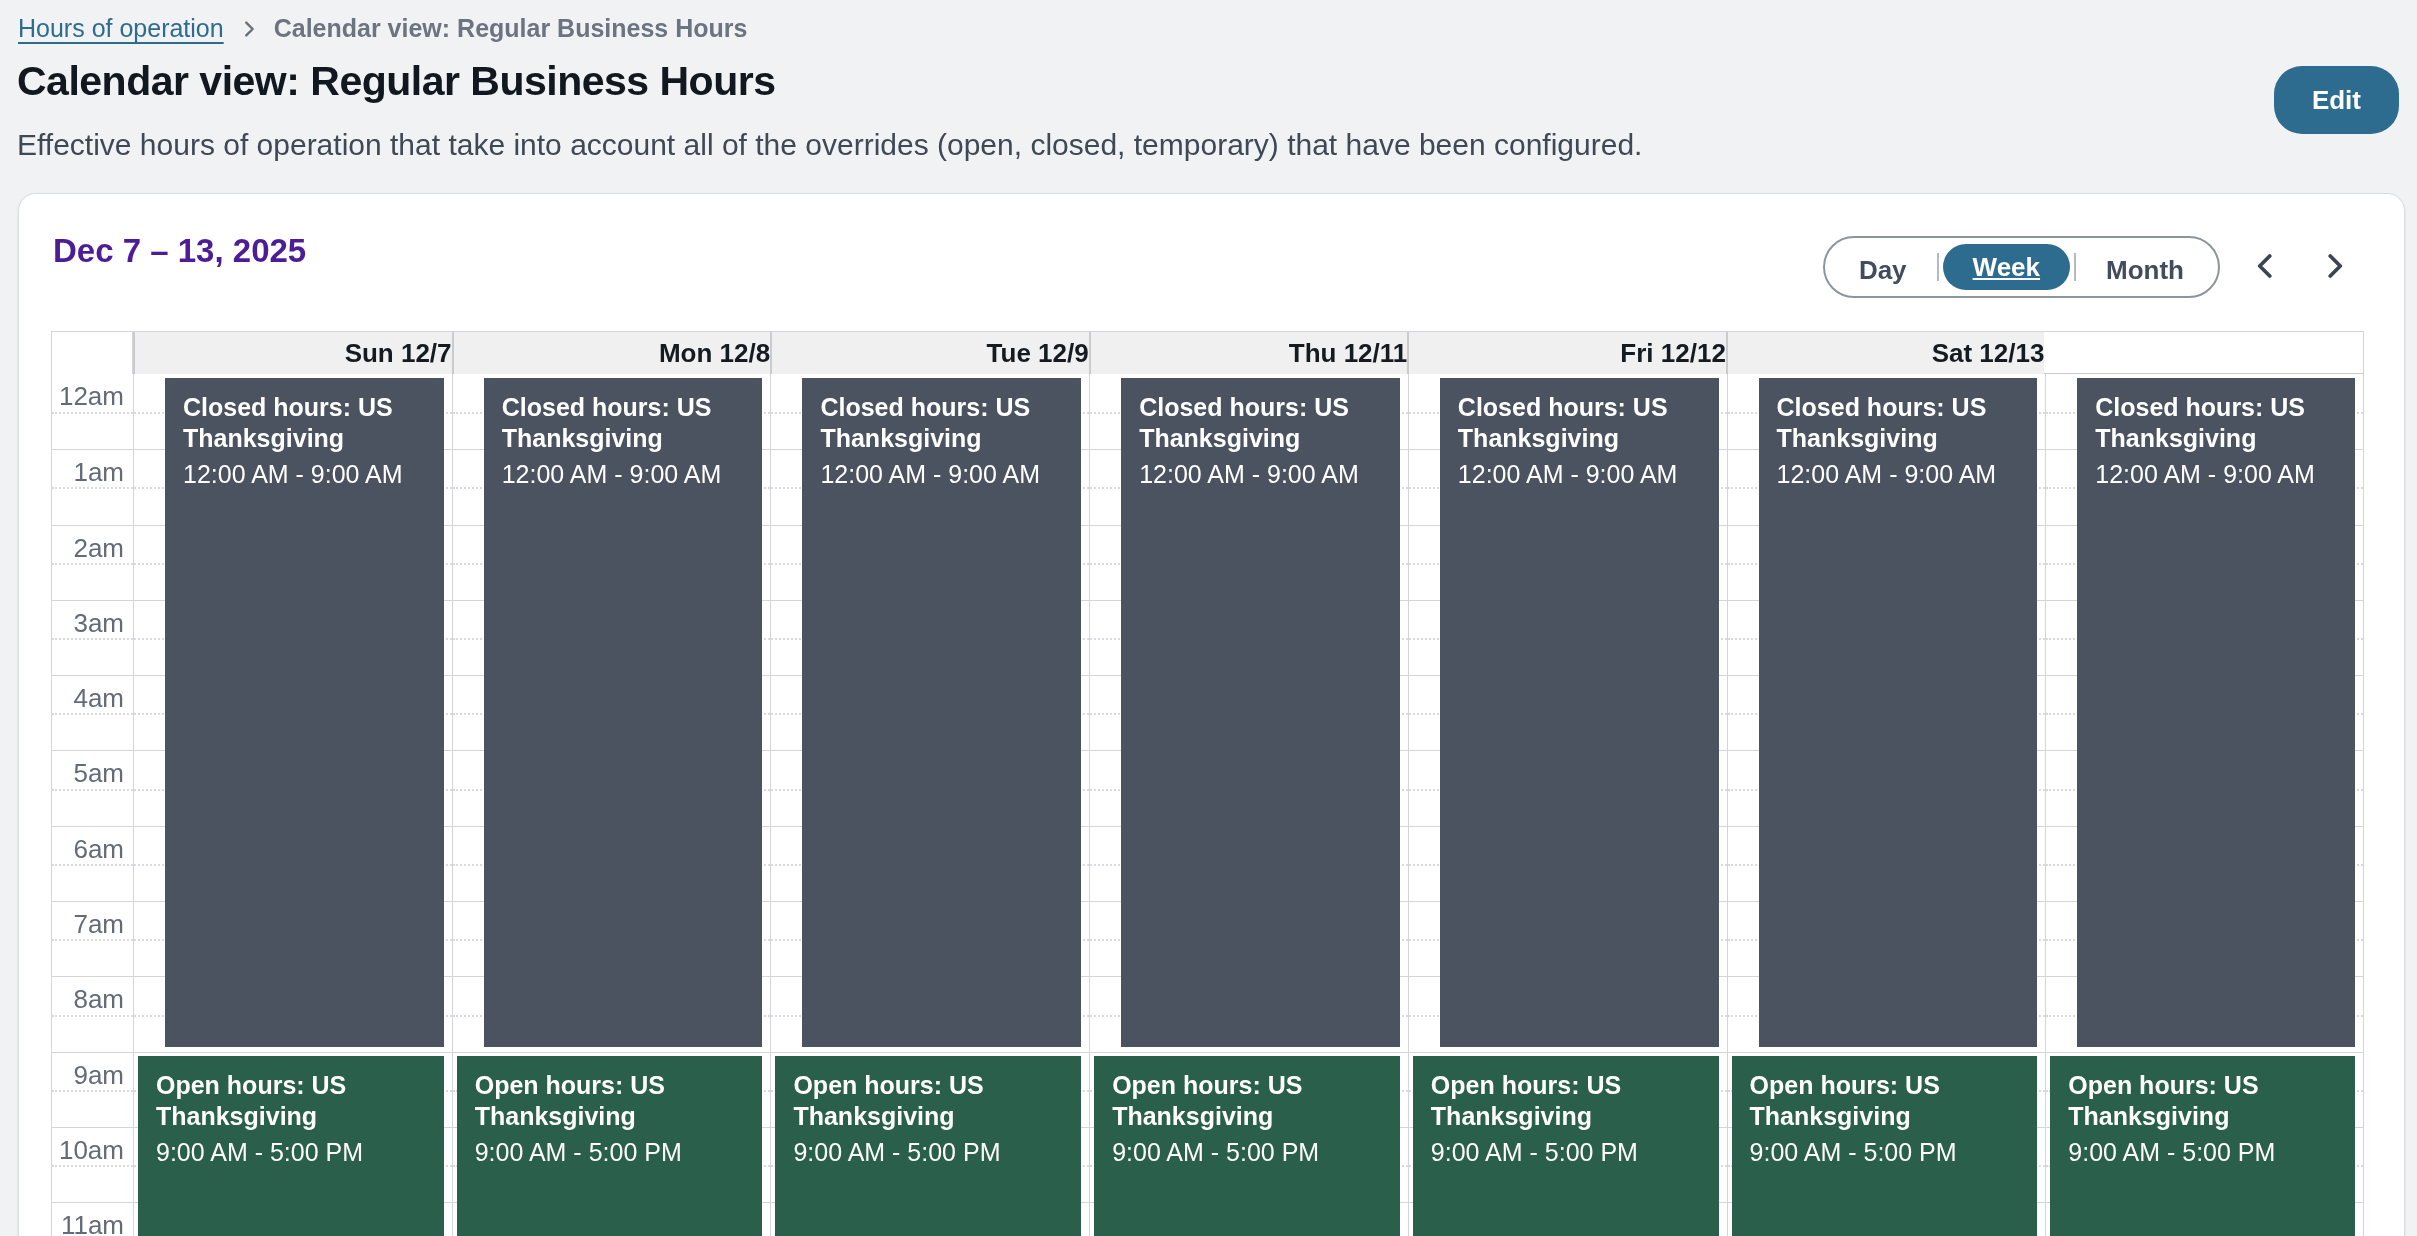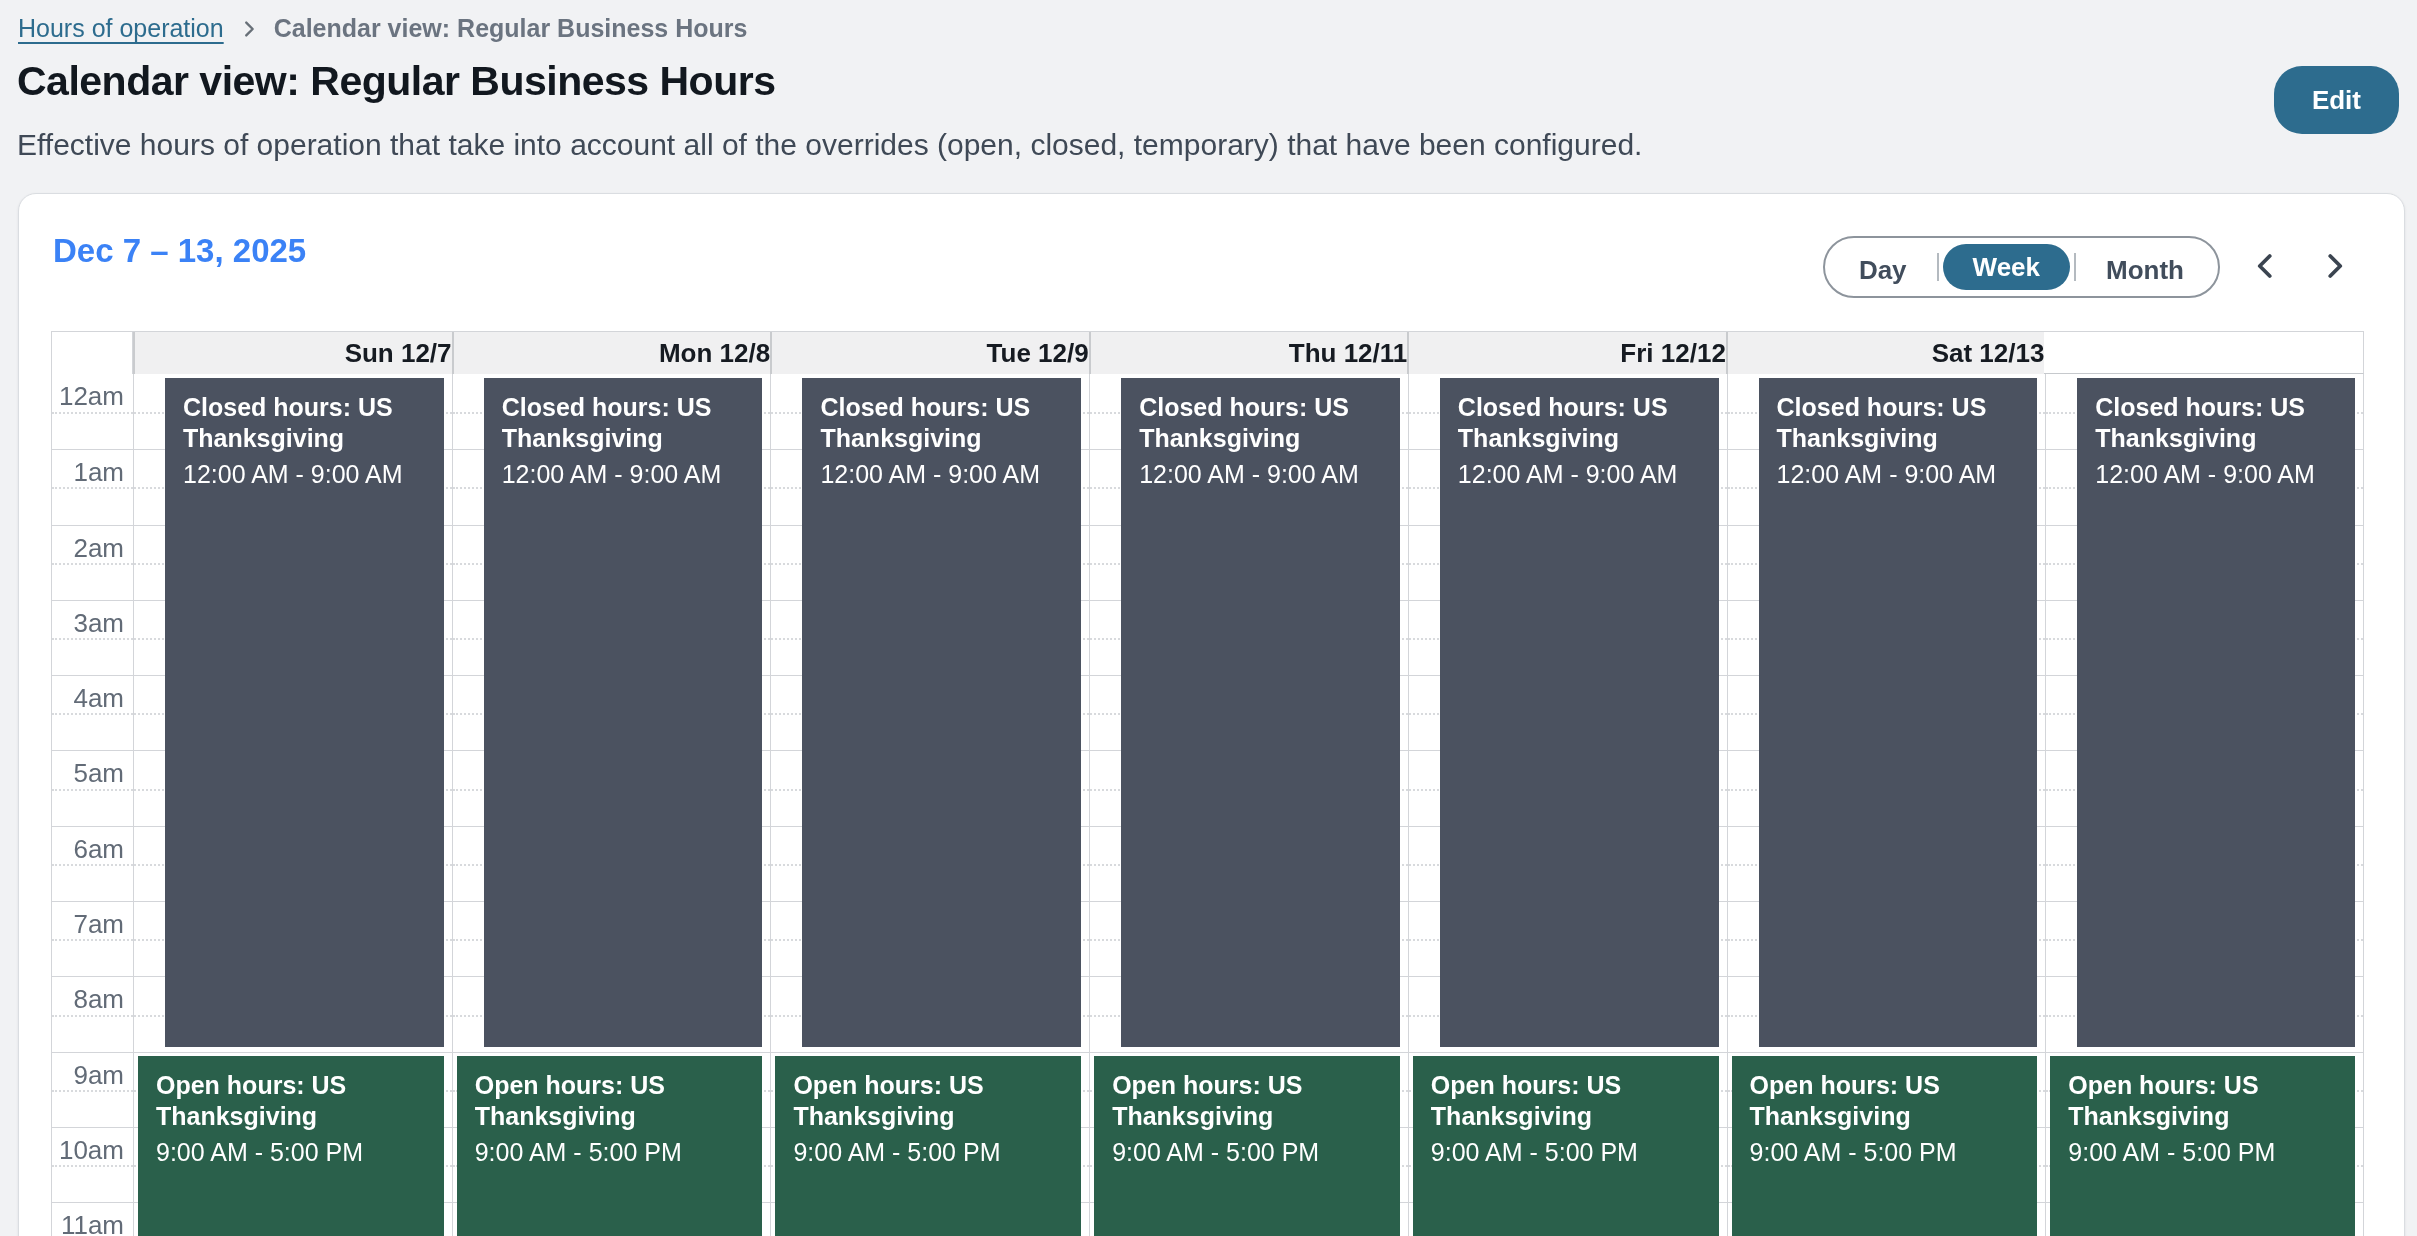--- a/index.html
+++ b/index.html
@@ -48,41 +48,41 @@
   .card {
     position:absolute; left:18px; top:193px;
     width:2387px; height:1090px;
     background:#fff;
     border:1px solid #dadde1;
     border-radius:18px;
     box-shadow:0 1px 3px rgba(0,28,36,.08);
   }
   .date-range {
     position:absolute; left:34px; top:38px;
-    font-size:33px; font-weight:700; color:#3b82f6;
+    font-size:33px; font-weight:700; color:#4c1d95;
   }
   .controls {
     position:absolute; right:48px; top:42px;
     display:flex; align-items:center; gap:24px;
   }
   .segmented {
     display:flex; align-items:center;
     height:62px; padding:0 4px;
     background:#fff;
     border:2px solid #8d949c;
     border-radius:32px;
   }
   .seg-btn {
     background:transparent; border:none; cursor:pointer;
     font-family:inherit; font-size:26px; font-weight:700; color:#414d5c;
     padding:12px 30px; height:48px;
   }
   .seg-btn.selected {
     background:var(--accent); color:#fff;
-    height:46px; border-radius:24px; padding:0 30px; margin:0 4px;
+    height:46px; border-radius:24px; padding:0 30px; margin:0 4px;text-decoration:underline;
   }
   .seg-sep { width:2px; height:28px; background:#b4bac0; }
   .nav-btn {
     width:44px; height:44px;
     background:none; border:none; cursor:pointer;
     display:flex; align-items:center; justify-content:center;
   }
 
   
   .grid {

